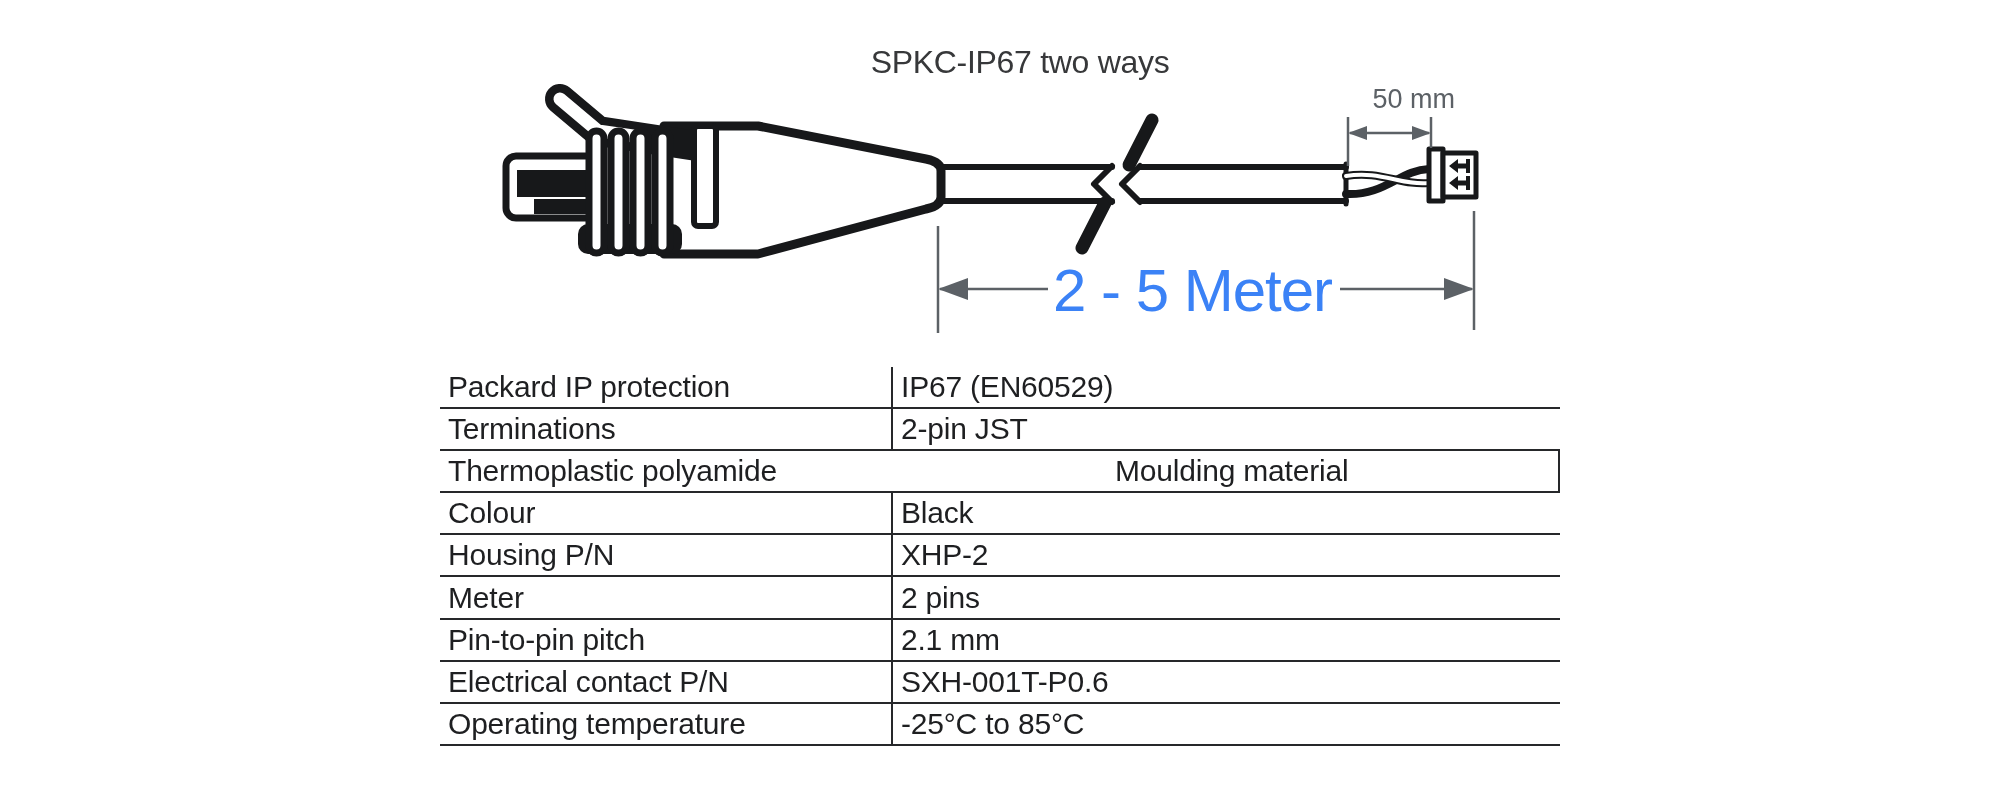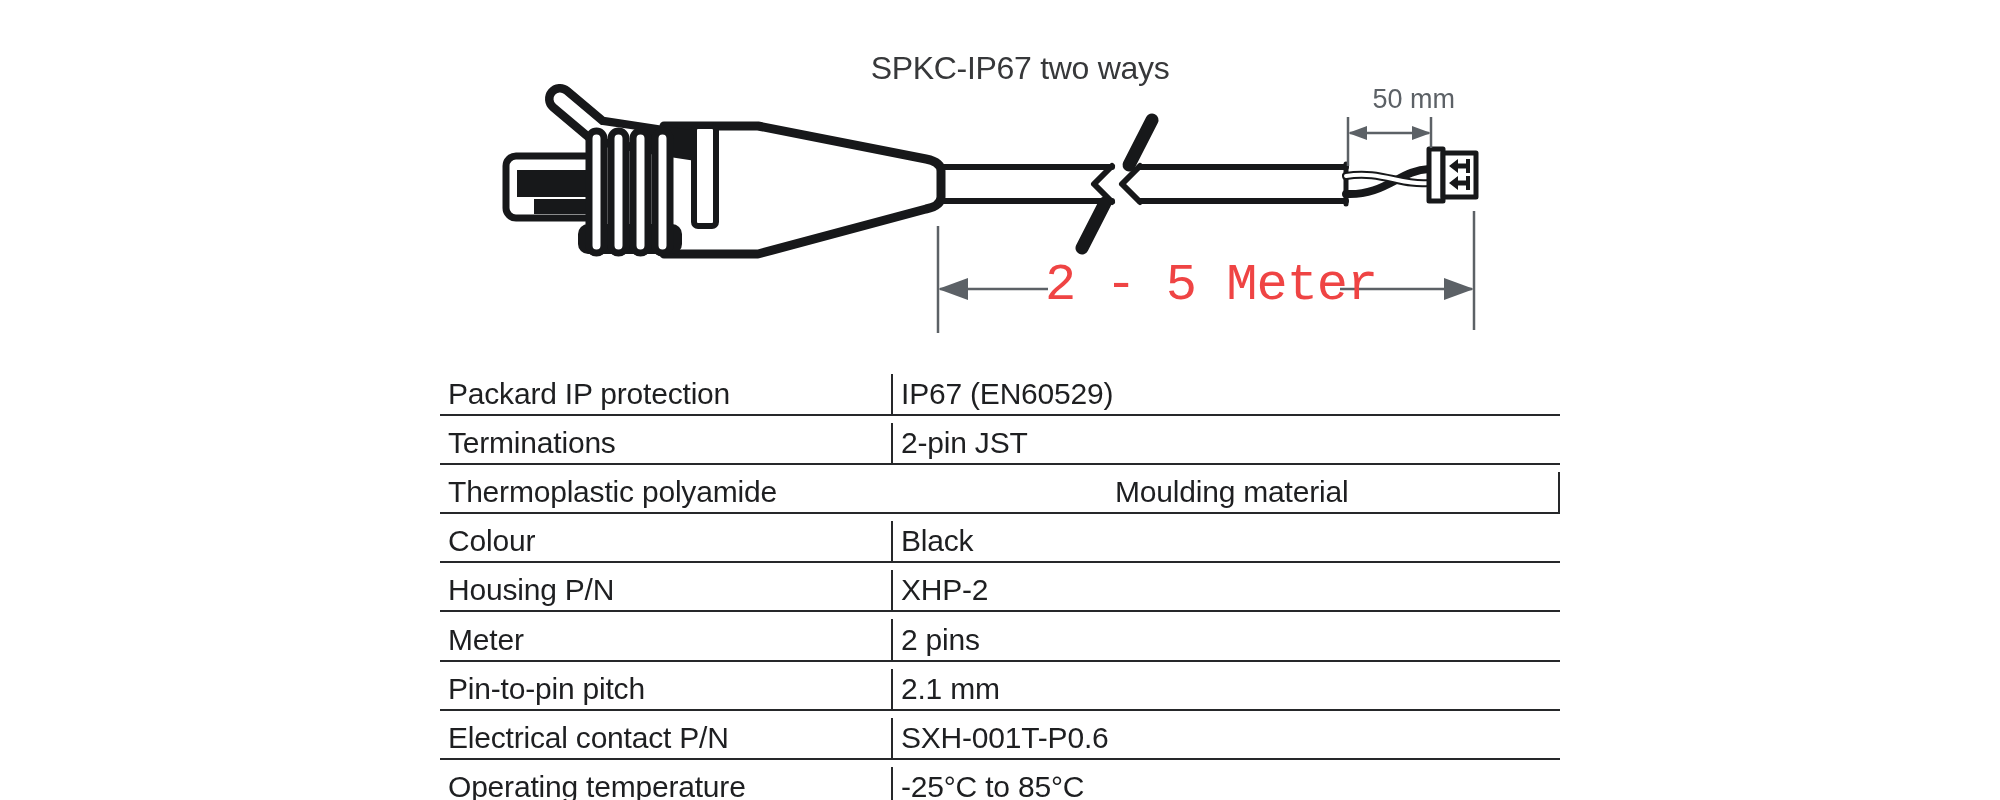--- a/index.html
+++ b/index.html
@@ -15,30 +15,30 @@
   #drawing{position:absolute;left:430px;top:30px;width:1150px;height:330px;}
   .ln{stroke:var(--ink);fill:none;stroke-linejoin:round;stroke-linecap:round;}
   .shape{stroke:var(--ink);fill:#fff;stroke-linejoin:round;}
   .solid{fill:var(--ink);stroke:none;}
   .core{stroke:#fff;fill:none;stroke-linejoin:round;stroke-linecap:round;}
   .dln{stroke:var(--dimension_gray);fill:none;}
   .dfill{fill:var(--dimension_gray);stroke:none;}
 
   
   .overlay{position:absolute;white-space:nowrap;}
-  #title{left:850px;top:50px;width:340px;text-align:center;
+  #title{left:850px;top:44px;width:340px;text-align:center;
     font-size:32px;font-weight:300;letter-spacing:-0.3px;color:#37383a;}
   #dim-50{left:1325px;top:84px;width:130px;text-align:right;
     font-size:27px;font-weight:300;color:var(--dimension_gray);}
   #dim-meter{left:1045px;top:256px;width:295px;text-align:center;
-    font-size:52px;font-weight:300;letter-spacing:-1px;color:#ef4444;font-family:Liberation Mono, monospace;}
+    font-size:60px;font-weight:300;letter-spacing:-1px;color:#3b82f6;}
 
   
   #spec-table{position:absolute;left:440px;top:367px;width:1120px;}
-  .row{display:flex;height:42.1px;border-bottom:2px solid var(--table_line);margin-top:7px;}
+  .row{display:flex;height:42.1px;border-bottom:2px solid var(--table_line);}
   .cell{display:flex;align-items:center;font-size:30px;font-weight:300;
     letter-spacing:-0.2px;color:var(--text);overflow:hidden;}
   .cell.label{width:453px;border-right:2px solid var(--table_line);padding-left:8px;}
   .cell.value{flex:1;padding-left:8px;text-align:center;}
 </style>
 </head>
 <body>
 
 <div id="stage">
 

